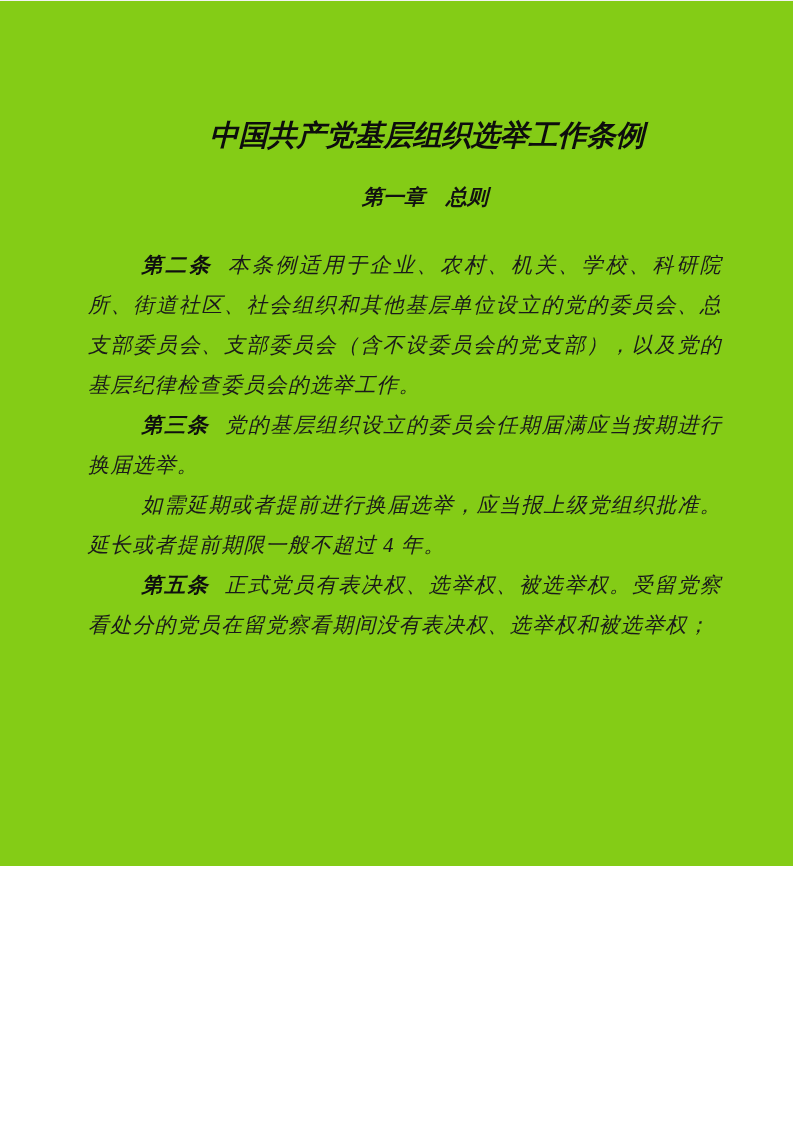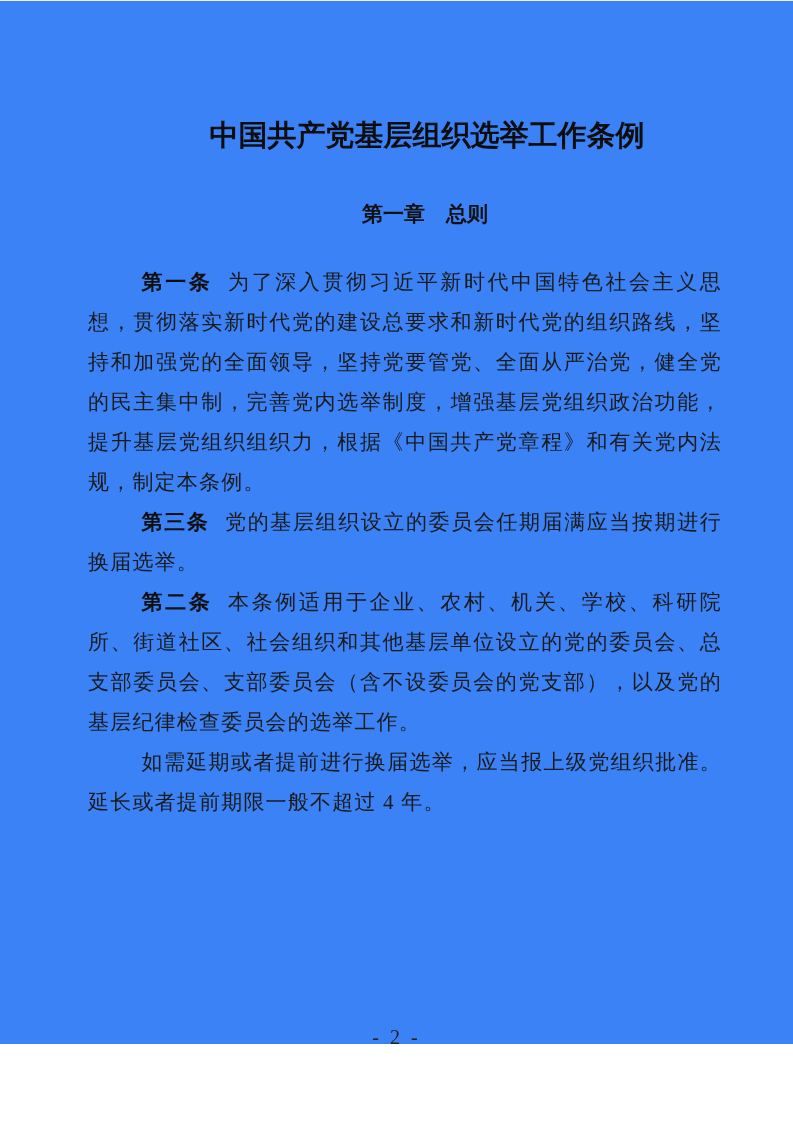--- a/index.html
+++ b/index.html
@@ -3,26 +3,27 @@
 <meta charset="utf-8">
 <style>
   html, body {
     margin: 0;
     padding: 0;
     background: #ffffff;
   }
   .page {
     position: relative;
     width: 793px;
-    height: 1044px;
+    height: 866px;
     margin: 0;
-    background: #3b82f6;
+    background: #84cc16;
     overflow: hidden;
     box-sizing: border-box;
     border-top: 1px solid #f2f2f2;
+    font-style: italic;
   }
   .content {
     position: absolute;
     left: 88px;
     top: 0;
     width: 634px;
   }
   .doc-title {
     position: relative;
     left: 22px;
@@ -32,21 +33,21 @@
     font-family: "Liberation Serif", serif;
     font-weight: bold;
     font-size: 29px;
     line-height: 33px;
     color: #0d0d0d;
     white-space: nowrap;
   }
   .chapter-heading {
     position: relative;
     left: 20px;
-    margin: 50px 0 0 0;
+    margin: 33px 0 0 0;
     text-align: center;
     font-family: "Liberation Sans", sans-serif;
     font-weight: bold;
     font-size: 21px;
     line-height: 23px;
     color: #111111;
     white-space: nowrap;
   }
   .body-text {
     margin-top: 37px;
@@ -88,27 +89,27 @@
 <body>
 
 <div class="page">
   <div class="content">
 
     <h1 class="doc-title">中国共产党基层组织选举工作条例</h1>
 
     <h2 class="chapter-heading">第一章　总则</h2>
 
     <div class="body-text">
-      <p class="article"><span class="term">第一条</span><span>为了深入贯彻习近平新时代中国特色社会主义思想，贯彻落实新时代党的建设总要求和新时代党的组织路线，坚持和加强党的全面领导，坚持党要管党、全面从严治党，健全党的民主集中制，完善党内选举制度，增强基层党组织政治功能，提升基层党组织组织力，根据《中国共产党章程》和有关党内法规，制定本条例。</span></p>
+
+      <p class="article"><span class="term">第二条</span><span>本条例适用于企业、农村、机关、学校、科研院所、街道社区、社会组织和其他基层单位设立的党的委员会、总支部委员会、支部委员会（含不设委员会的党支部），以及党的基层纪律检查委员会的选举工作。</span></p>
 
       <p class="article"><span class="term">第三条</span><span>党的基层组织设立的委员会任期届满应当按期进行换届选举。</span></p>
-
-      <p class="article"><span class="term">第二条</span><span>本条例适用于企业、农村、机关、学校、科研院所、街道社区、社会组织和其他基层单位设立的党的委员会、总支部委员会、支部委员会（含不设委员会的党支部），以及党的基层纪律检查委员会的选举工作。</span></p>
 
       <p class="article"><span class="term"></span><span>如需延期或者提前进行换届选举，应当报上级党组织批准。延长或者提前期限一般不超过 4 年。</span></p>
 
 
+      <p class="article"><span class="term">第五条</span><span>正式党员有表决权、选举权、被选举权。受留党察看处分的党员在留党察看期间没有表决权、选举权和被选举权；</span></p>
     </div>
 
   </div>
 
   <div class="page-footer">- 2 -</div>
 </div>
 
 </body></html>

